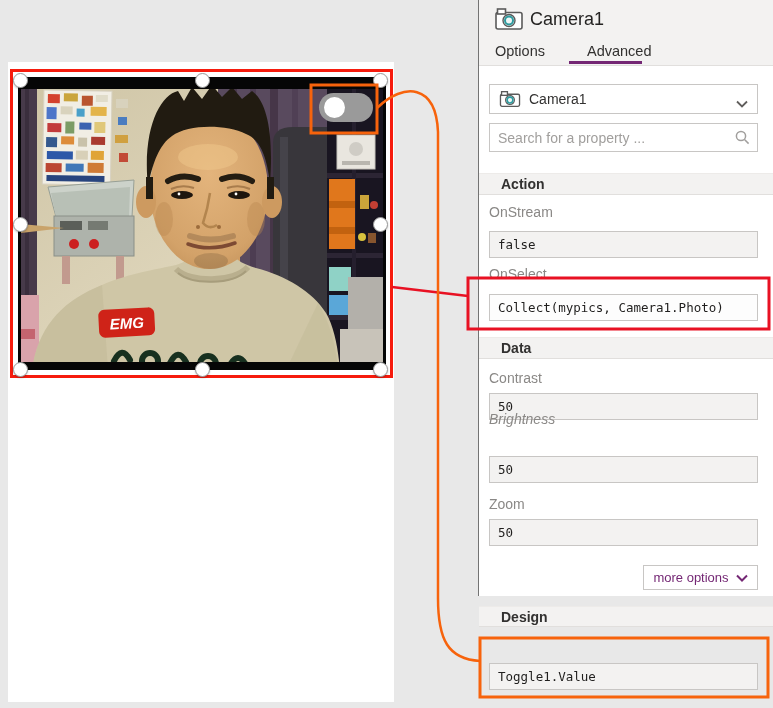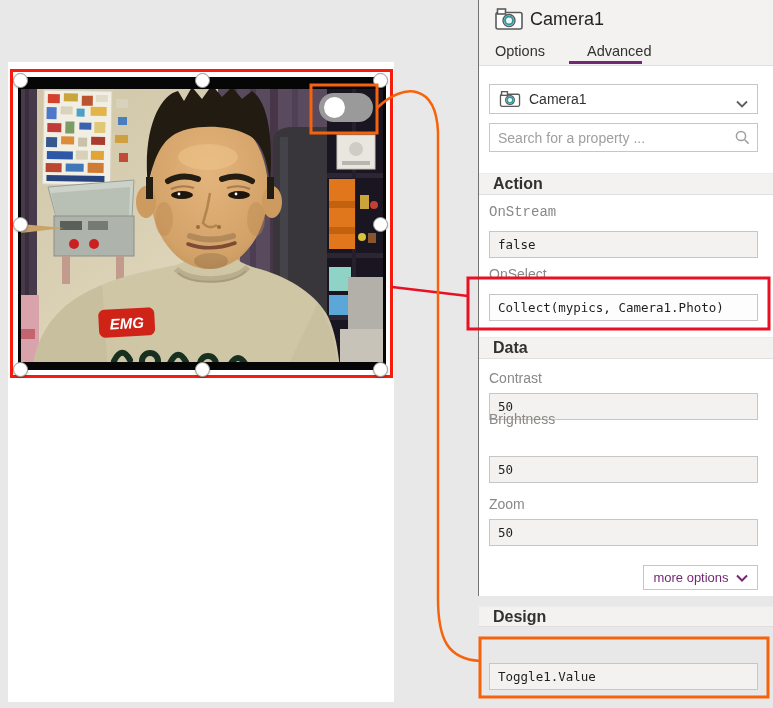--- a/index.html
+++ b/index.html
@@ -26,21 +26,21 @@
 
   .dropdown{position:absolute;left:10px;top:84px;width:269px;height:30px;background:#fff;border:1px solid #c8c6c4;box-sizing:border-box;display:flex;align-items:center;}
   .dropdown .dd-label{font-size:14px;color:#323130;margin-left:8px;}
   .dd-chevron{position:absolute;right:9px;top:9px;}
   .searchbox{position:absolute;left:10px;top:123px;width:269px;height:29px;box-sizing:border-box;}
   .searchbox input{width:100%;height:100%;border:1px solid #c8c6c4;box-sizing:border-box;padding:0 28px 0 8px;font-size:14px;color:#b91c1c;font-family:"Liberation Sans",sans-serif;background:#fff;outline:none;}
   .searchbox input::placeholder{color:#a19f9d;}
   .search-icon{position:absolute;right:8px;top:7px;}
 
   .section-band{position:absolute;left:0;width:100%;background:#f3f2f1;border-top:1px solid #edebe9;border-bottom:1px solid #e1dfdd;box-sizing:border-box;display:flex;align-items:center;}
-  .section-band span{font-size:16px;font-weight:bold;color:#323130;margin-left:14px;}
+  .section-band span{font-size:14px;font-weight:bold;color:#323130;margin-left:22px;}
   .prop-label{position:absolute;left:10px;font-size:14px;color:#8a8886;}
   .prop-input{position:absolute;left:10px;width:269px;height:27px;box-sizing:border-box;border:1px solid #c8c6c4;background:#f3f2f1;font-family:"DejaVu Sans Mono","Liberation Mono",monospace;font-size:12.5px;color:#201f1e;padding:12px 8px;outline:none;}
   .prop-input.white{background:#fdfdfd;}
   .more-btn{position:absolute;left:164px;top:565px;width:115px;height:25px;background:#fff;border:1px solid #c8c6c4;box-sizing:border-box;display:flex;align-items:center;justify-content:center;gap:7px;cursor:pointer;}
   .more-btn span{font-size:13px;color:#742774;}
 
   
   .annotations{position:absolute;left:0;top:0;z-index:100;pointer-events:none;}
 </style>
 </head>
@@ -272,31 +272,31 @@
         <svg width="15" height="15" viewBox="0 0 15 15">
             <circle cx="6" cy="6" r="4.6" fill="none" stroke="#a19f9d" stroke-width="1.5"></circle>
             <line x1="9.5" y1="9.5" x2="13.6" y2="13.6" stroke="#a19f9d" stroke-width="1.5"></line>
           </svg>
       </span>
     </div>
 
     <div class="section-band" style="top:173px;height:22px;">
       <span>Action</span>
     </div>
-    <span class="prop-label" style="top:204px;font-family:Liberation Mono, monospace;">OnStream</span>
+    <span class="prop-label" style="top:204px;">OnStream</span>
     <input class="prop-input" readonly="" style="top: 231px;" value="false">
     <span class="prop-label" style="top:266px;">OnSelect</span>
     <input class="prop-input white" readonly="" style="top: 294px;" value="Collect(mypics, Camera1.Photo)">
 
     <div class="section-band" style="top:337px;height:22px;">
       <span>Data</span>
     </div>
     <span class="prop-label" style="top:370px;">Contrast</span>
     <input class="prop-input" readonly="" style="top: 393px;" value="50">
-    <span class="prop-label" style="top:411px;">Brightness</span>
+    <span class="prop-label" style="top:411px;font-style:italic;">Brightness</span>
     <input class="prop-input" readonly="" style="top: 456px;" value="50">
     <span class="prop-label" style="top:496px;">Zoom</span>
     <input class="prop-input" readonly="" style="top: 519px;" value="50">
 
     <div class="more-btn">
       <span>more options</span>
       <svg width="12" height="8" viewBox="0 0 12 8">
           <polyline points="1,1.5 6,6.5 11,1.5" fill="none" stroke="#742774" stroke-width="2"></polyline>
         </svg>
     </div>

